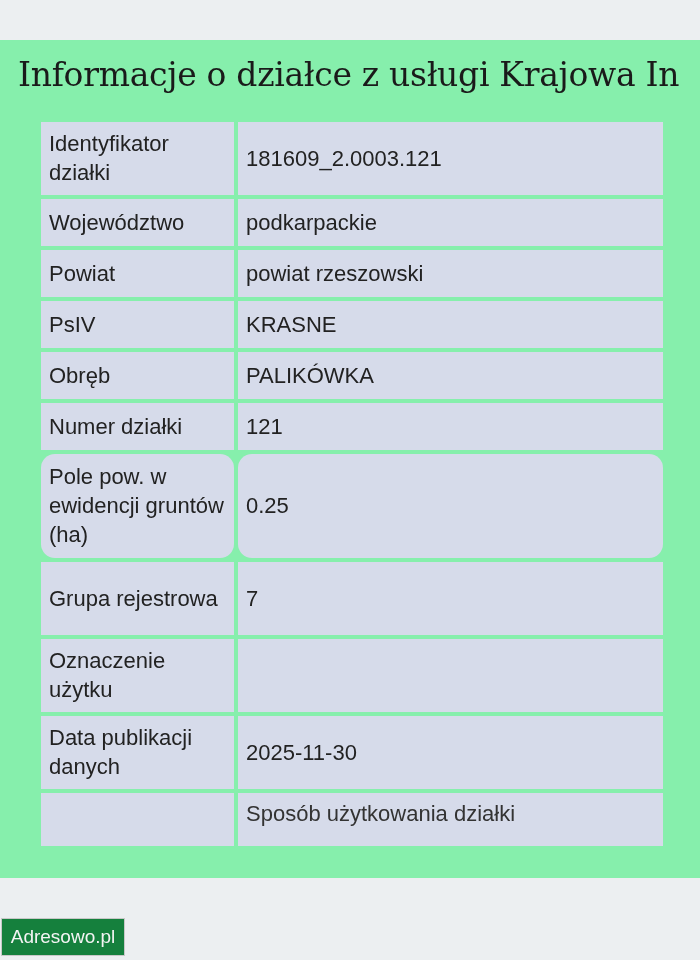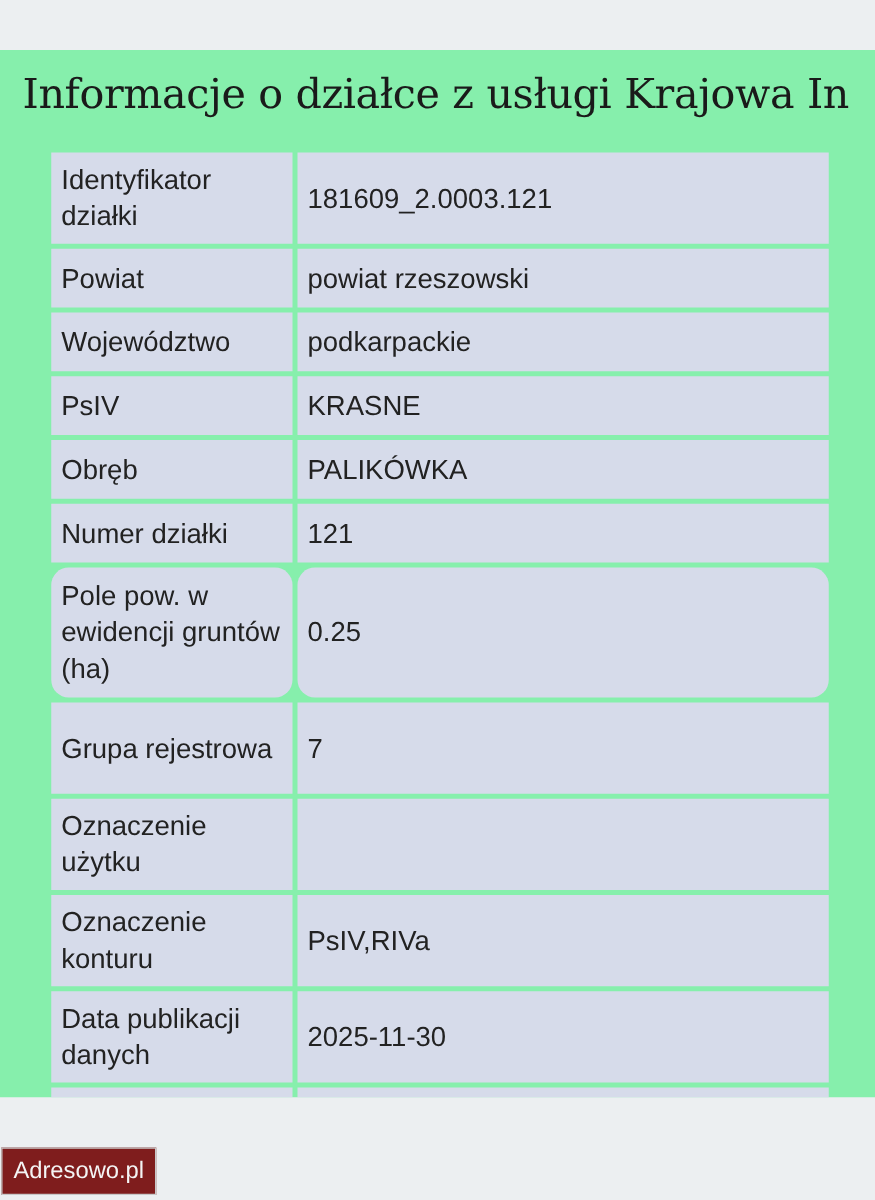--- a/index.html
+++ b/index.html
@@ -42,46 +42,46 @@
     .row-normal td { height: 34px; }
     .row-xtall td { height: 91px; border-radius: 14px; }
     .cut-row td { height: 40px; vertical-align: top; color: #333; }
     .bottom-area {
       position: absolute; left: 0; top: 878px; width: 700px; height: 82px;
       background: #eceff1;
     }
     .watermark {
       position: absolute; left: 1px; top: 918px;
       width: 124px; height: 38px; box-sizing: border-box;
-      background: #7f1d1d; border: 1px solid #c8c8c8;
+      background: #15803d; border: 1px solid #c8c8c8;
       color: #f4f4f4; font-size: 19px; line-height: 36px;
       text-align: center;
     }
   </style>
 </head>
 <body>
 
 <div class="top-bar"></div>
 
 <div class="page">
   <h1 class="title">Informacje o działce z usługi Krajowa In</h1>
 
   <table class="info-table">
     <tbody>
         <tr class="row-tall">
       <td class="label">Identyfikator działki</td>
       <td class="value">181609_2.0003.121</td>
     </tr>
     <tr class="row-normal">
+      <td class="label">Województwo</td>
+      <td class="value">podkarpackie</td>
+    </tr>
+    <tr class="row-normal">
       <td class="label">Powiat</td>
       <td class="value">powiat rzeszowski</td>
-    </tr>
-    <tr class="row-normal">
-      <td class="label">Województwo</td>
-      <td class="value">podkarpackie</td>
     </tr>
     <tr class="row-normal">
       <td class="label">PsIV</td>
       <td class="value">KRASNE</td>
     </tr>
     <tr class="row-normal">
       <td class="label">Obręb</td>
       <td class="value">PALIKÓWKA</td>
     </tr>
     <tr class="row-normal">
@@ -94,24 +94,20 @@
     </tr>
     <tr class="row-tall">
       <td class="label">Grupa rejestrowa</td>
       <td class="value">7</td>
     </tr>
     <tr class="row-tall">
       <td class="label">Oznaczenie użytku</td>
       <td class="value"></td>
     </tr>
     <tr class="row-tall">
-      <td class="label">Oznaczenie konturu</td>
-      <td class="value">PsIV,RIVa</td>
-    </tr>
-    <tr class="row-tall">
       <td class="label">Data publikacji danych</td>
       <td class="value">2025-11-30</td>
     </tr>
     <tr class="cut-row">
       <td class="label"></td>
       <td class="value">Sposób użytkowania działki</td>
     </tr>
   </tbody>
     </table>
 </div>

